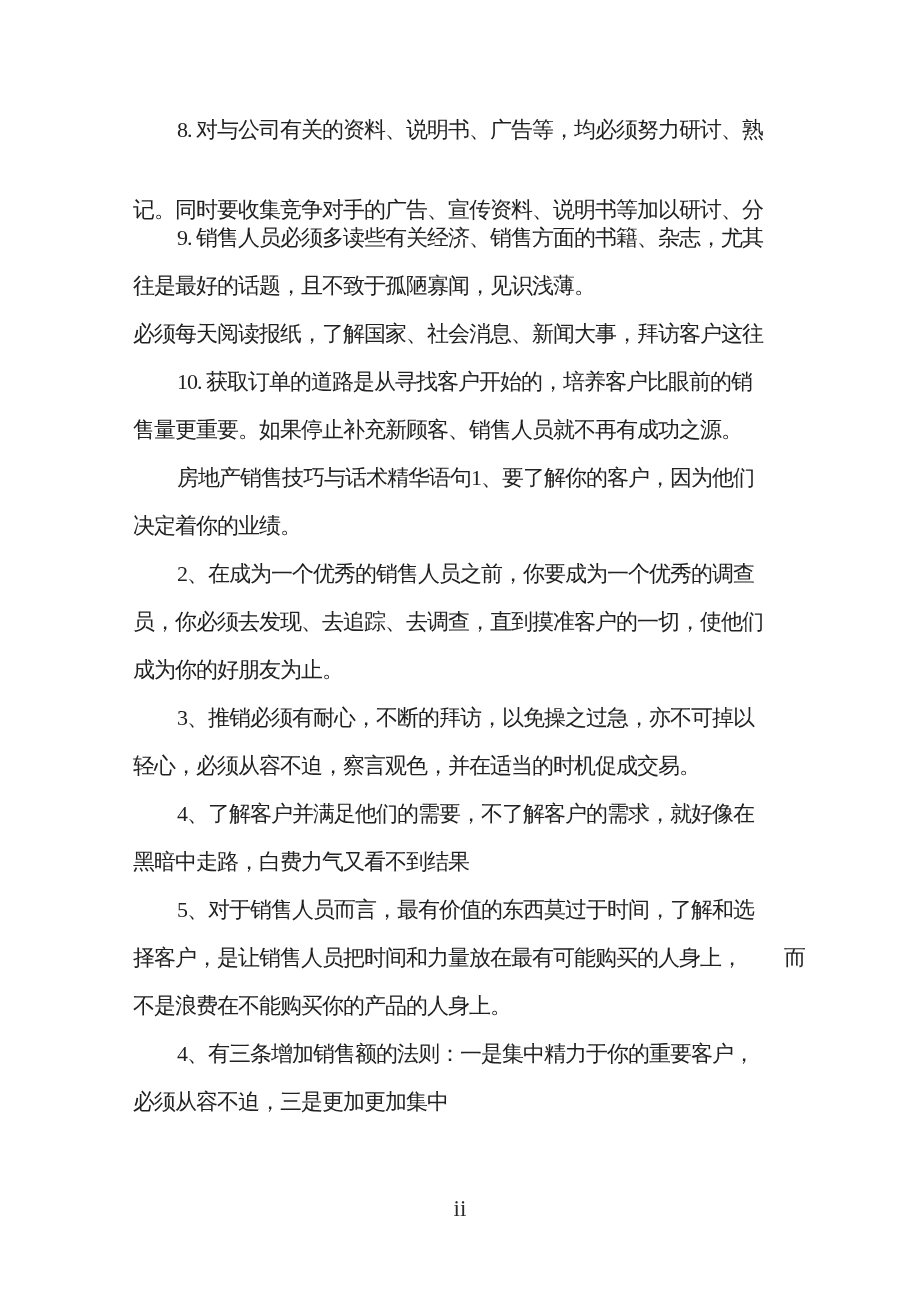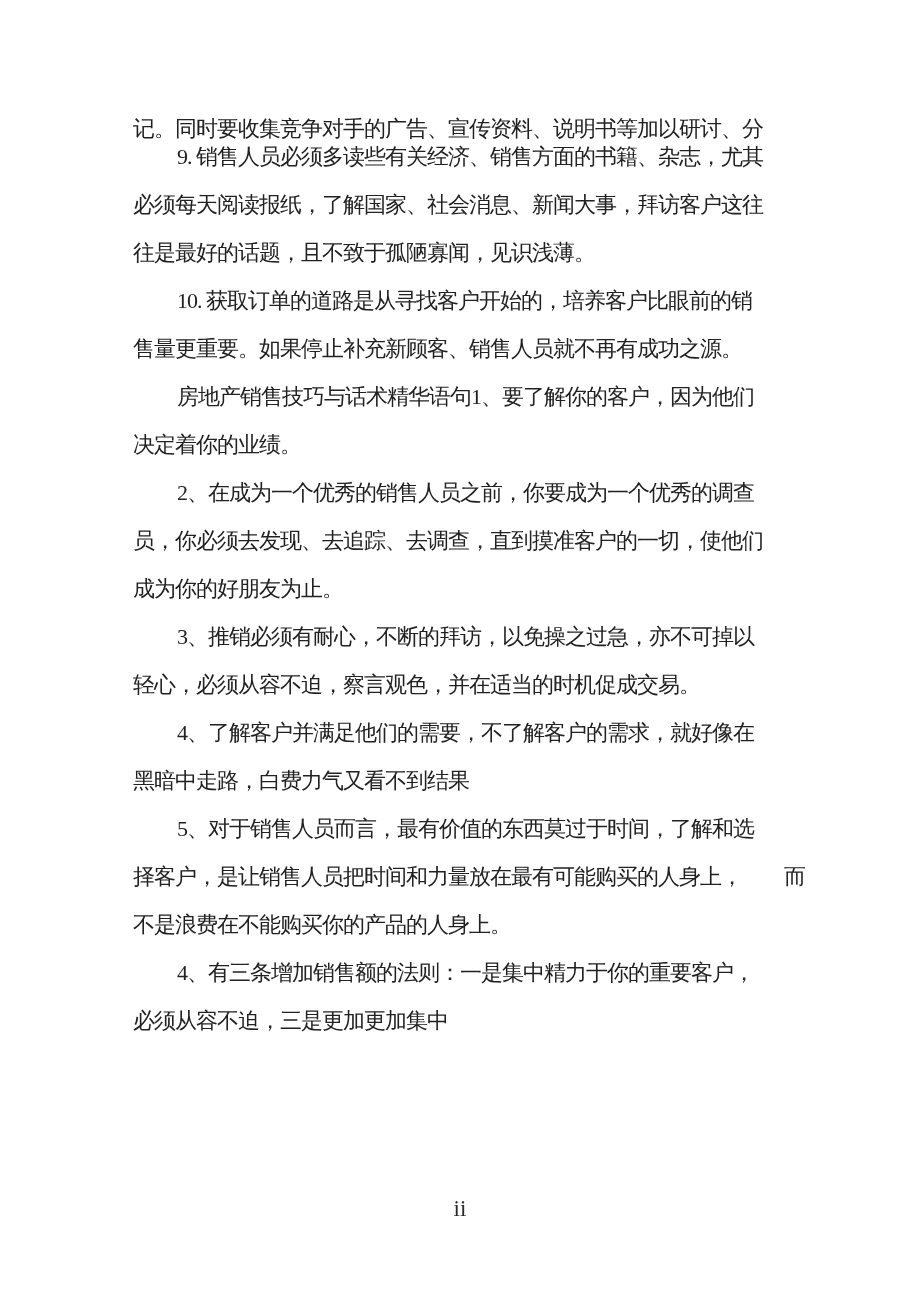--- a/index.html
+++ b/index.html
@@ -48,24 +48,25 @@
     font-size: 23px;
     letter-spacing: 0;
     color: #2a2a2a;
     line-height: 22px;
   }
 </style>
 </head>
 <body>
 
 <div class="page">
+  <div class="line indent gap-after">8. 对与公司有关的资料、说明书、广告等，均必须努力研讨、熟</div>
   <div class="line tight">记。同时要收集竞争对手的广告、宣传资料、说明书等加以研讨、分</div>
   <div class="line indent">9. 销售人员必须多读些有关经济、销售方面的书籍、杂志，尤其</div>
+  <div class="line">往是最好的话题，且不致于孤陋寡闻，见识浅薄。</div>
   <div class="line">必须每天阅读报纸，了解国家、社会消息、新闻大事，拜访客户这往</div>
-  <div class="line">往是最好的话题，且不致于孤陋寡闻，见识浅薄。</div>
   <div class="line indent">10. 获取订单的道路是从寻找客户开始的，培养客户比眼前的销</div>
   <div class="line">售量更重要。如果停止补充新顾客、销售人员就不再有成功之源。</div>
   <div class="line indent">房地产销售技巧与话术精华语句1、要了解你的客户，因为他们</div>
   <div class="line">决定着你的业绩。</div>
   <div class="line indent">2、在成为一个优秀的销售人员之前，你要成为一个优秀的调查</div>
   <div class="line">员，你必须去发现、去追踪、去调查，直到摸准客户的一切，使他们</div>
   <div class="line">成为你的好朋友为止。</div>
   <div class="line indent">3、推销必须有耐心，不断的拜访，以免操之过急，亦不可掉以</div>
   <div class="line">轻心，必须从容不迫，察言观色，并在适当的时机促成交易。</div>
   <div class="line indent">4、了解客户并满足他们的需要，不了解客户的需求，就好像在</div>

